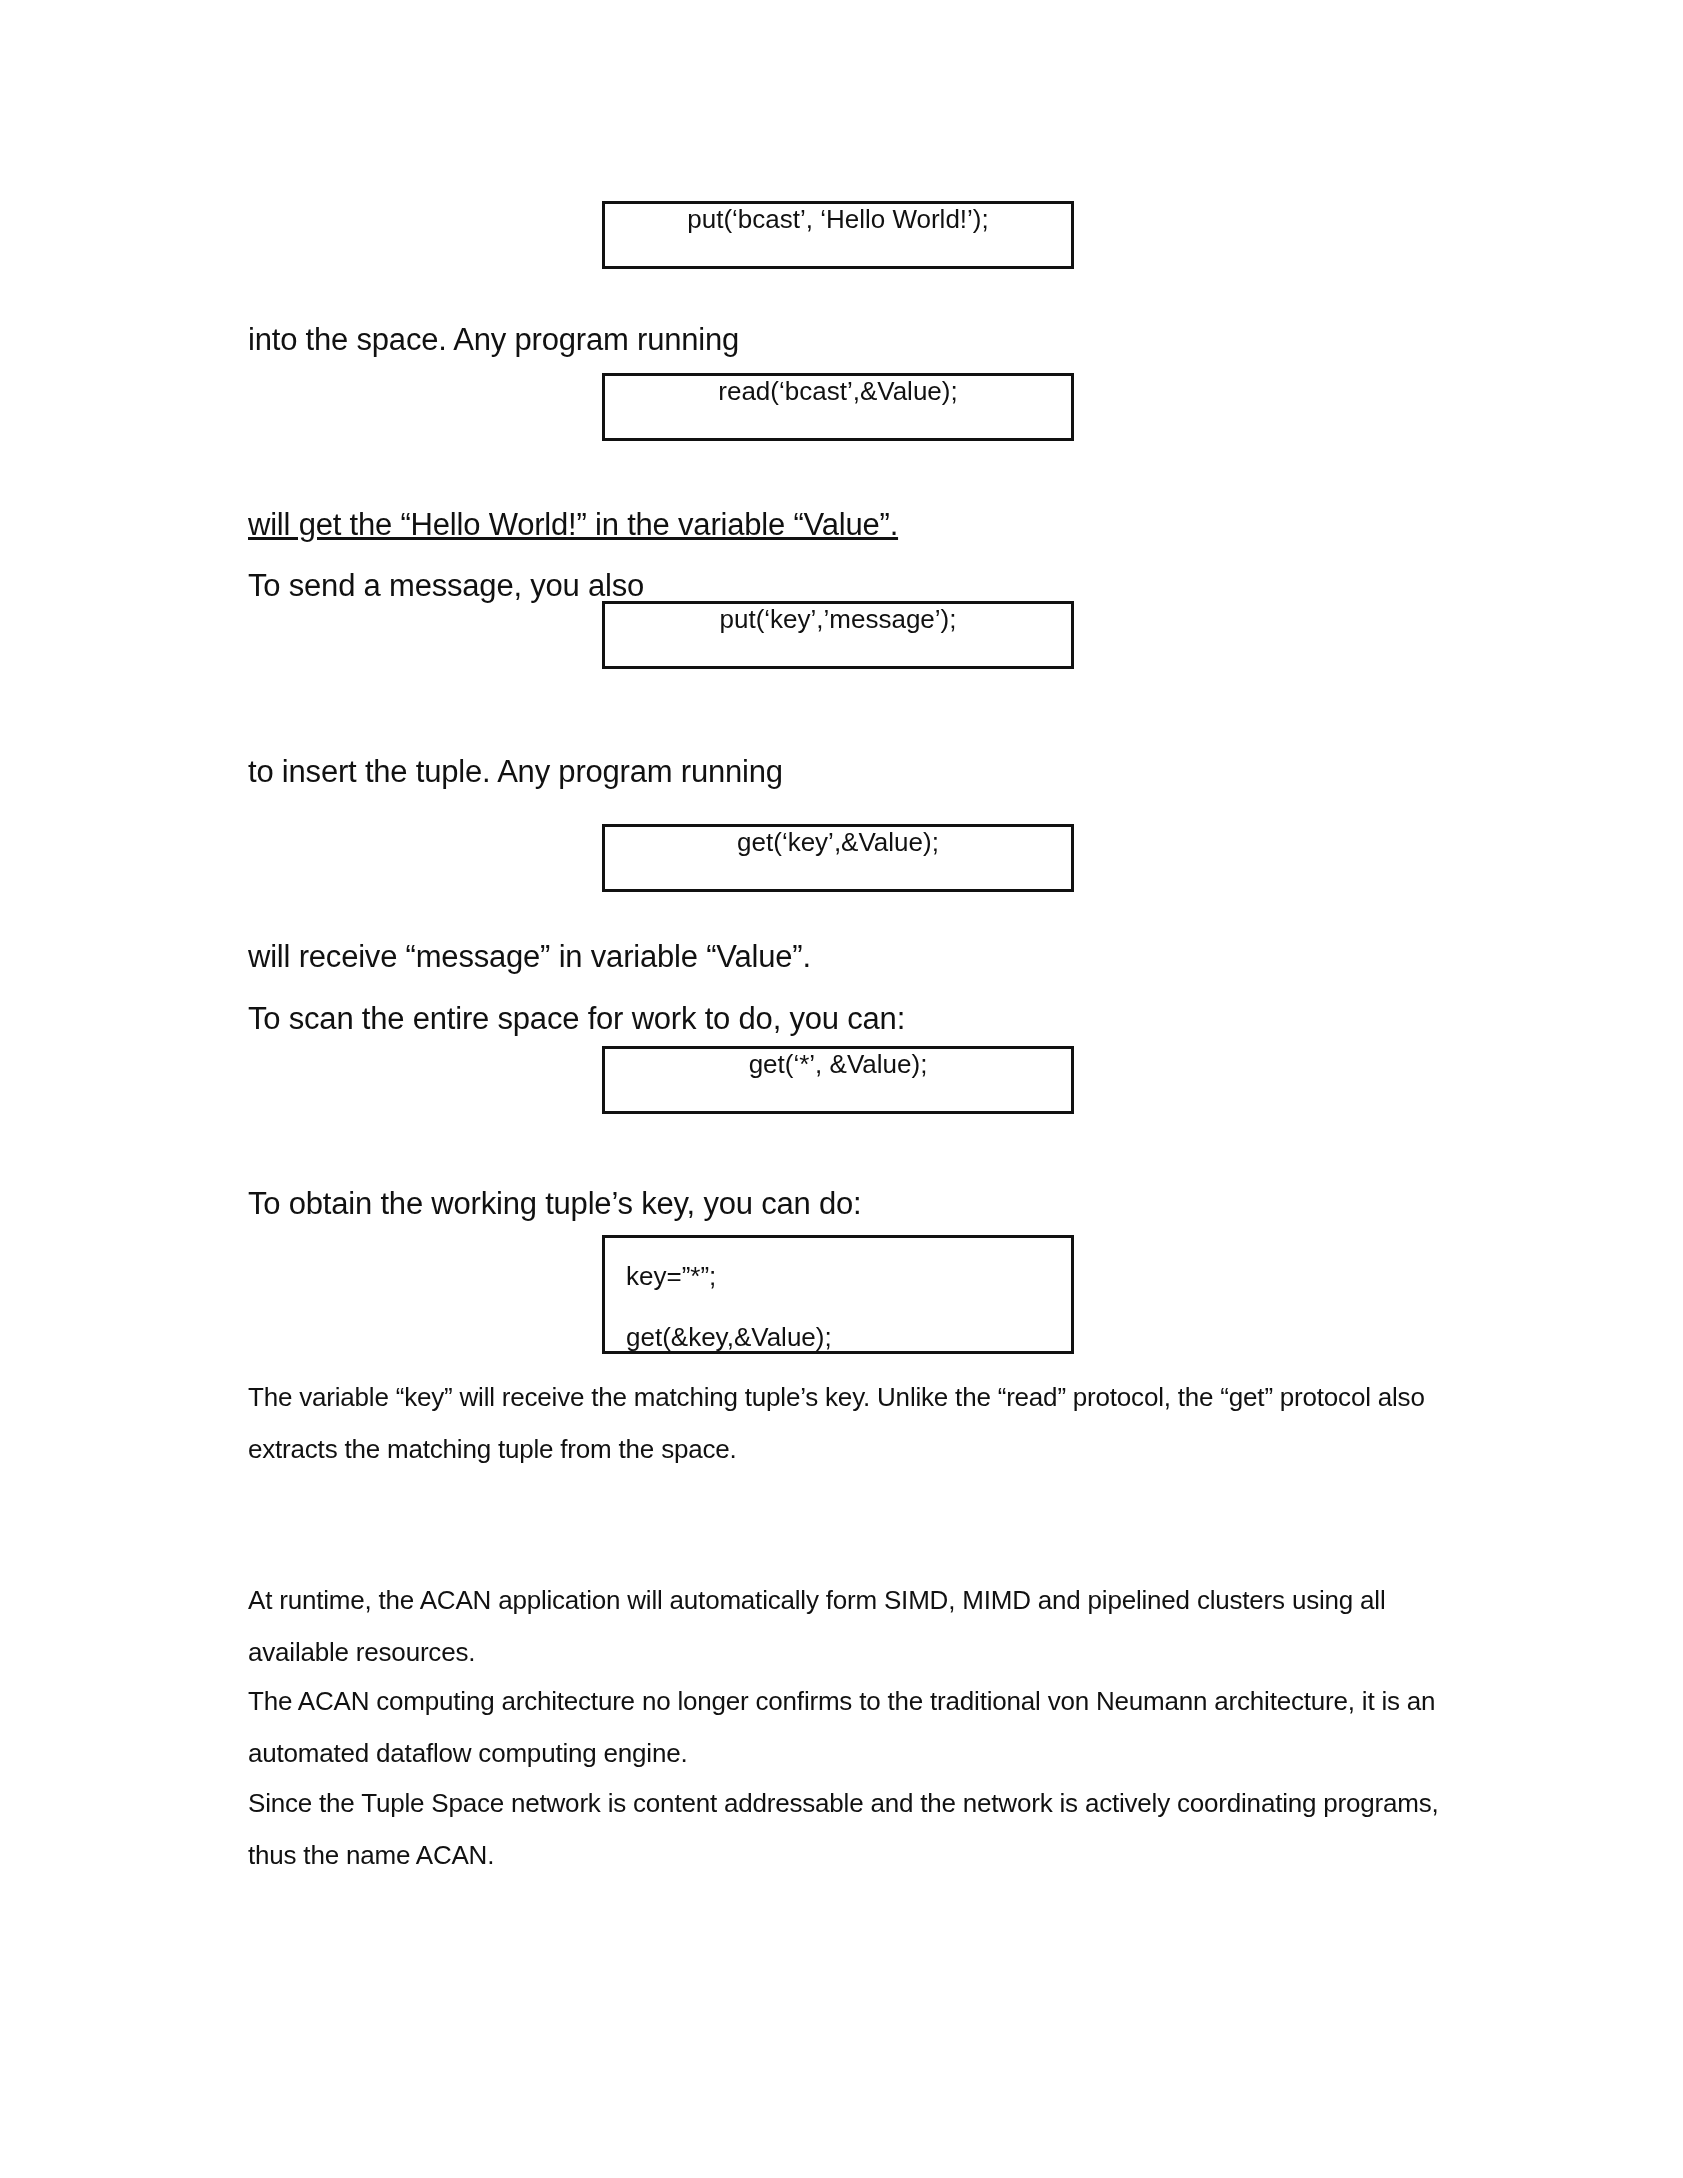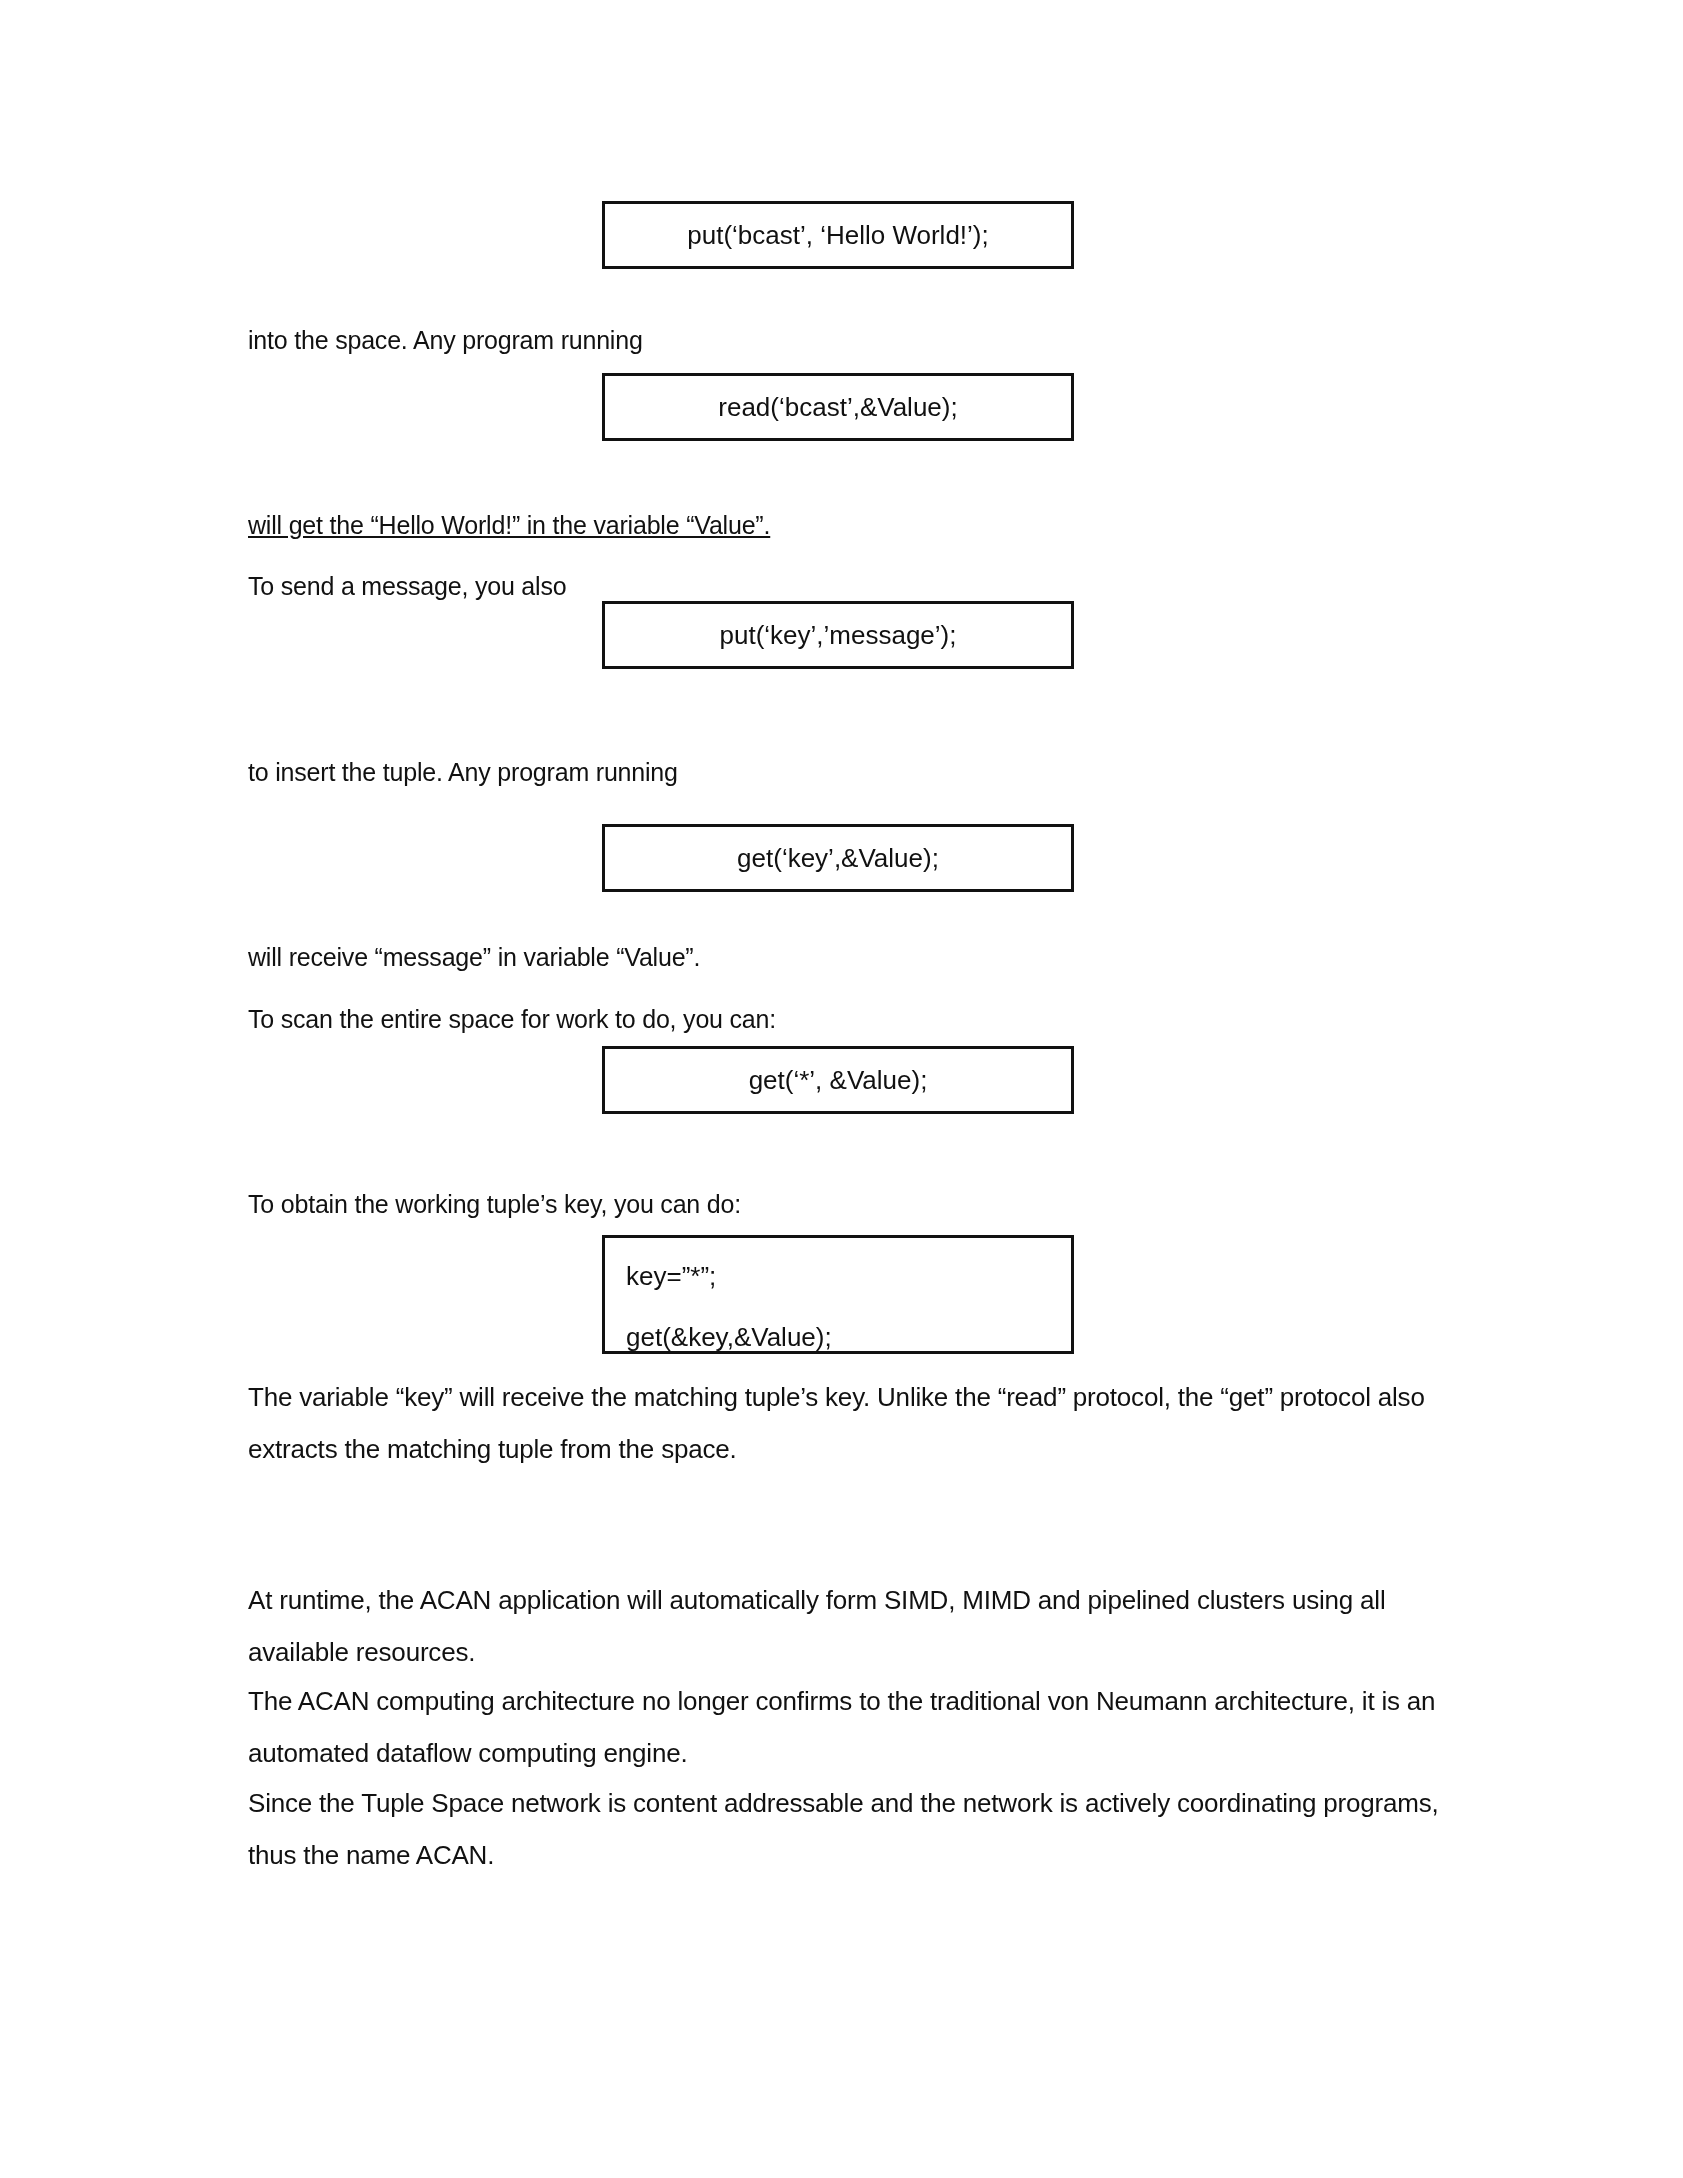--- a/index.html
+++ b/index.html
@@ -1,23 +1,23 @@
 <!DOCTYPE html>
 <html><head>
 <meta charset="utf-8">
 <style>
   html, body { margin:0; padding:0; background:#ffffff; }
   body { width:1683px; height:2178px; position:relative; overflow:hidden;
          font-family:"Liberation Sans", sans-serif; color:#111111; }
   .page { position:absolute; left:0; top:0; width:1683px; height:2178px; background:#fff; }
-  .line { position:absolute; left:248px; font-size:25px; line-height:28px; white-space:nowrap; letter-spacing:-0.2px; }
+  .line { position:absolute; left:248px; font-size:31px; line-height:28px; white-space:nowrap; letter-spacing:-0.2px; }
   .para { position:absolute; left:248px; width:1208px; font-size:26px; line-height:52px; letter-spacing:-0.2px; }
   .code-box { position:absolute; left:602px; width:466px; border:3px solid #111; background:#fff;
               font-size:26px; box-sizing:content-box; }
-  .code-box.single { height:62px; display:flex; align-items:center; justify-content:center; }
+  .code-box.single { height:62px; display:flex; align-items:flex-start; justify-content:center; }
   .code-box.multi { height:113px; }
   .code-box.multi .code-line { position:absolute; left:21px; font-size:26px; line-height:28px; white-space:nowrap; }
   .code-line { white-space:nowrap; }
 </style>
 </head>
 <body>
 
 <div class="page">
 
   <div class="code-box single" style="top:201px;">

